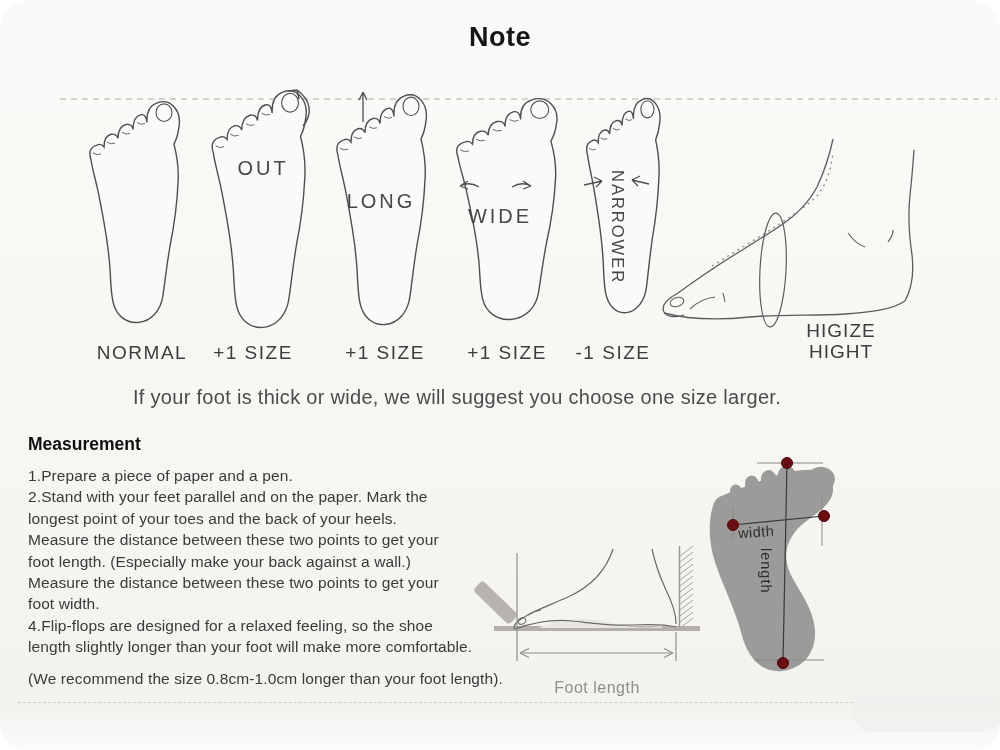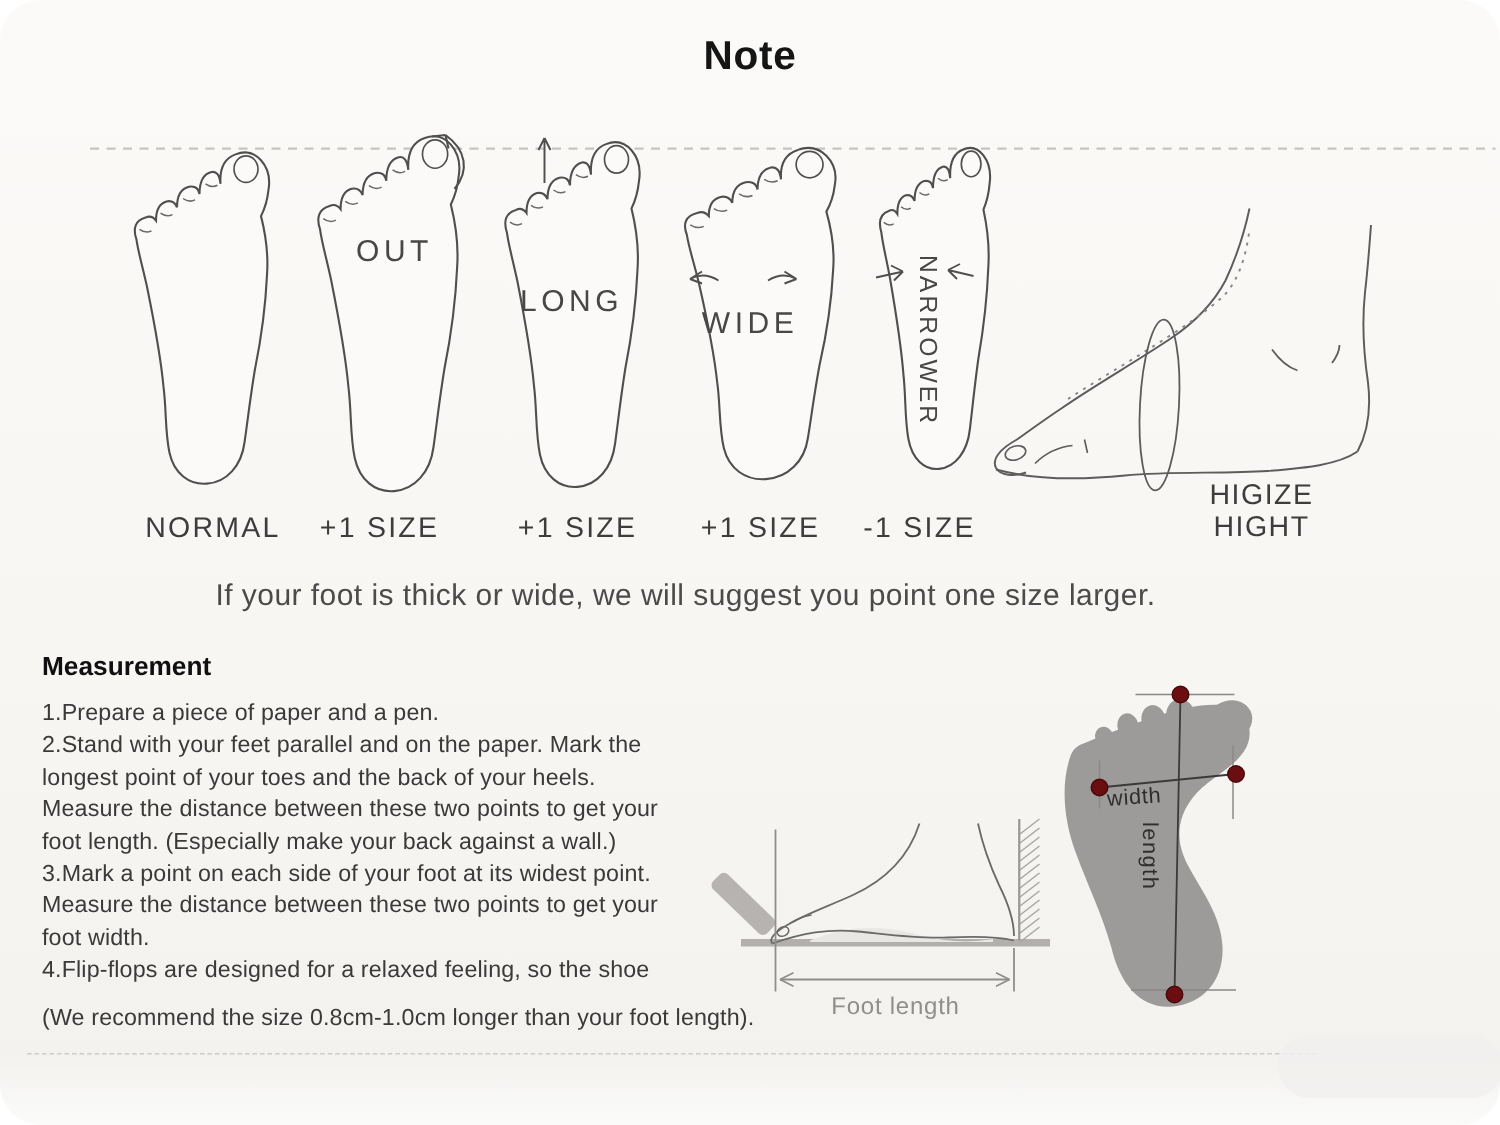--- a/index.html
+++ b/index.html
@@ -11,21 +11,21 @@
   .abs{position:absolute;}
   .ctr{text-align:center;}
   .title{font-size:27px;font-weight:bold;color:#151515;letter-spacing:.5px;}
   .inner-label{font-size:20px;color:#474747;letter-spacing:3px;white-space:nowrap;}
   .size-label{font-size:19px;color:#3d3d3d;letter-spacing:1.5px;white-space:nowrap;}
   .vertical{writing-mode:vertical-rl;letter-spacing:2px;}
   .advice{font-size:20px;color:#4b4b4b;letter-spacing:.3px;}
   .m-head{font-size:17.5px;font-weight:bold;color:#101010;}
   .m-lines{font-size:15.5px;line-height:21.4px;color:#3a3a3a;letter-spacing:.1px;}
   .m-lines .last{margin-top:10px;}
-  .cap{font-size:16px;color:#908e8b;letter-spacing:.5px;}
+  .cap{font-size:16px;color:#908e8b;letter-spacing:.5px;margin-top:16px;}
   .fp-lab{font-size:14.5px;color:#2e2e2e;letter-spacing:.5px;}
   .blob{background:#f1f0ed;border-radius:22px;opacity:.85;}
   .speckle{border-top:1px dashed rgba(140,134,128,.35);height:0;}
 </style>
 </head>
 <body>
 
 <div id="stage">
 
   <svg class="abs" style="left:0;top:0" width="1000" height="750" viewBox="0 0 1000 750">
@@ -145,34 +145,34 @@
   <div class="abs inner-label vertical" style="left:608px;top:170px;height:132px;font-size:16.5px">NARROWER</div>
 
   <div class="abs ctr size-label" style="left:92px;top:342px;width:100px">NORMAL</div>
   <div class="abs ctr size-label" style="left:203px;top:342px;width:100px">+1 SIZE</div>
   <div class="abs ctr size-label" style="left:335px;top:342px;width:100px">+1 SIZE</div>
   <div class="abs ctr size-label" style="left:457px;top:342px;width:100px">+1 SIZE</div>
   <div class="abs ctr size-label" style="left:563px;top:342px;width:100px">-1 SIZE</div>
   <div class="abs ctr size-label" style="left:791px;top:320px;width:100px;letter-spacing:1px">HIGIZE</div>
   <div class="abs ctr size-label" style="left:791px;top:341px;width:100px;letter-spacing:1px">HIGHT</div>
 
-  <div class="abs ctr advice" style="left:57px;top:386px;width:800px">If your foot is thick or wide, we will suggest you point one size larger.</div>
+  <div class="abs ctr advice" style="left:57px;top:386px;width:800px">If your foot is thick or wide, we will suggest you choose one size larger.</div>
 
   <div class="abs m-head" style="left:28px;top:434px">Measurement</div>
 
   <div class="abs m-lines" style="left:28px;top:465px;width:520px">
     <div>1.Prepare a piece of paper and a pen.</div>
     <div>2.Stand with your feet parallel and on the paper. Mark the</div>
     <div>longest point of your toes and the back of your heels.</div>
     <div>Measure the distance between these two points to get your</div>
     <div>foot length. (Especially make your back against a wall.)</div>
-    <div>3.Mark a point on each side of your foot at its widest point.</div>
     <div>Measure the distance between these two points to get your</div>
     <div>foot width.</div>
     <div>4.Flip-flops are designed for a relaxed feeling, so the shoe</div>
+    <div>length slightly longer than your foot will make more comfortable.</div>
     <div class="last">(We recommend the size 0.8cm-1.0cm longer than your foot length).</div>
   </div>
 
   <div class="abs ctr cap" style="left:537px;top:663px;width:120px">Foot length</div>
   <div class="abs fp-lab" style="left:738px;top:524px;transform:rotate(-4deg)">width</div>
   <div class="abs fp-lab vertical" style="left:758px;top:548px;height:70px;letter-spacing:1px">length</div>
 
   <div class="abs speckle" style="left:18px;top:702px;width:860px"></div>
   <div class="abs blob" style="left:852px;top:690px;width:150px;height:42px"></div>
 </div>

